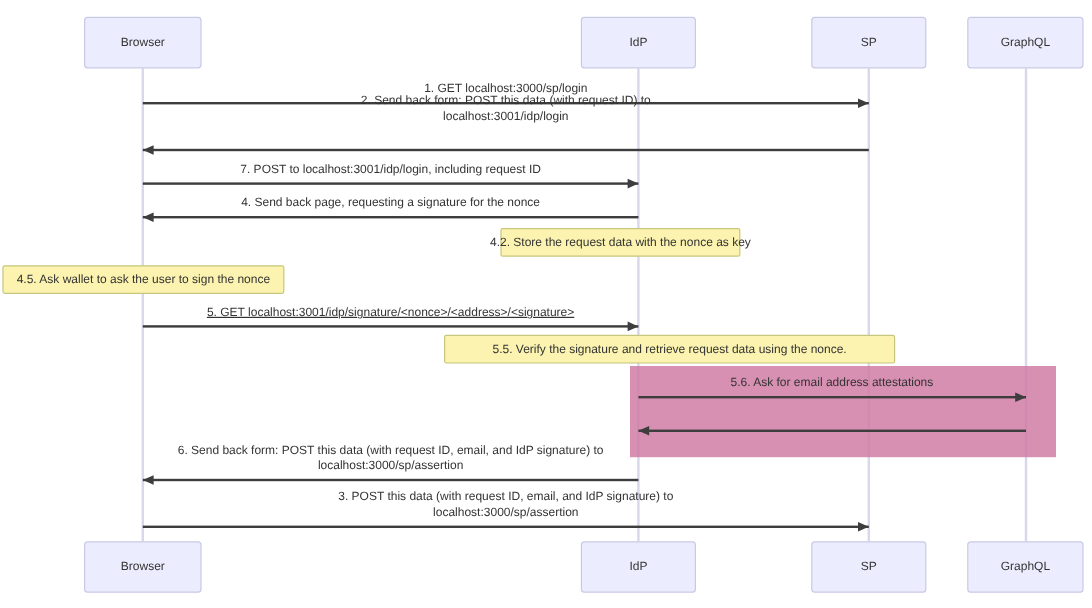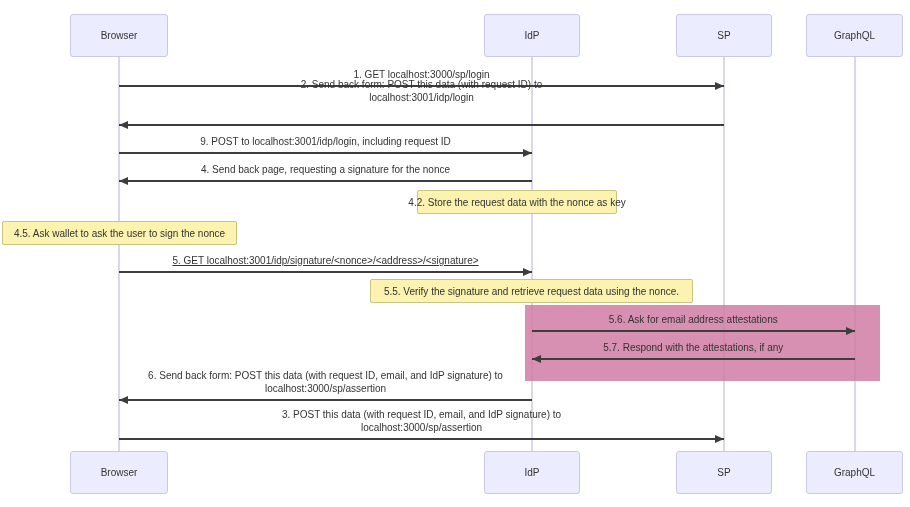--- a/index.html
+++ b/index.html
@@ -55,57 +55,54 @@
 <body>
 
 <div id="canvas" style="background: rgb(255, 255, 255);">
     <div class="lifeline" style="left: 118px; top: 57px; height: 394px; background: rgb(216, 216, 236);"></div>
     <div class="lifeline" style="left: 531px; top: 57px; height: 394px; background: rgb(216, 216, 236);"></div>
     <div class="lifeline" style="left: 723px; top: 57px; height: 394px; background: rgb(216, 216, 236);"></div>
     <div class="lifeline" style="left: 853.5px; top: 57px; height: 394px; background: rgb(216, 216, 236);"></div>
     <div class="highlight-rect" style="left: 525px; top: 305px; width: 355px; height: 76px; background: rgba(208, 123, 165, 0.85);"></div>
     <div class="note" style="left: 417px; top: 190px; width: 200px; height: 24px; background: rgb(251, 243, 175); border-color: rgb(198, 198, 126); color: rgb(51, 51, 51);">4.2. Store the request data with the nonce as key</div>
     <div class="note" style="left: 2px; top: 221px; width: 235px; height: 24px; background: rgb(251, 243, 175); border-color: rgb(198, 198, 126); color: rgb(51, 51, 51);">4.5. Ask wallet to ask the user to sign the nonce</div>
-    <div class="note" style="left: 370px; top: 279px; width: 323px; height: 24px; background: rgb(251, 243, 175); border-color: rgb(198, 198, 126); color: rgb(51, 51, 51);">5.5. Verify the signature and retrieve request data using the nonce.</div>
+    <div class="note" style="left: 370px; top: 279px; width: 376px; height: 24px; background: rgb(251, 243, 175); border-color: rgb(198, 198, 126); color: rgb(51, 51, 51);">5.5. Verify the signature and retrieve request data using the nonce.</div>
     <div class="msg-line" style="left: 119px; top: 85px; width: 605px; background: rgb(61, 61, 61);"></div>
     <div class="arrowhead" style="top: 82px; left: 715px; border-left: 9px solid rgb(61, 61, 61);"></div>
     <div class="msg-label" style="left: 421.5px; top: 68px; color: rgb(51, 51, 51);">
       <div>1. GET localhost:3000/sp/login</div>
     </div>
     <div class="msg-line" style="left: 119px; top: 124px; width: 605px; background: rgb(61, 61, 61);"></div>
     <div class="arrowhead" style="top: 121px; left: 119px; border-right: 9px solid rgb(61, 61, 61);"></div>
     <div class="msg-label" style="left: 421.5px; top: 78px; color: rgb(51, 51, 51);">
       <div>2. Send back form: POST this data (with request ID) to</div>
       <div>localhost:3001/idp/login</div>
     </div>
     <div class="msg-line" style="left: 119px; top: 152px; width: 413px; background: rgb(61, 61, 61);"></div>
     <div class="arrowhead" style="top: 149px; left: 523px; border-left: 9px solid rgb(61, 61, 61);"></div>
     <div class="msg-label" style="left: 325.5px; top: 135px; color: rgb(51, 51, 51);">
-      <div>9. POST to localhost:3001/idp/login, including request ID</div>
+      <div>7. POST to localhost:3001/idp/login, including request ID</div>
     </div>
     <div class="msg-line" style="left: 119px; top: 180px; width: 413px; background: rgb(61, 61, 61);"></div>
     <div class="arrowhead" style="top: 177px; left: 119px; border-right: 9px solid rgb(61, 61, 61);"></div>
     <div class="msg-label" style="left: 325.5px; top: 163px; color: rgb(51, 51, 51);">
       <div>4. Send back page, requesting a signature for the nonce</div>
     </div>
     <div class="msg-line" style="left: 119px; top: 271px; width: 413px; background: rgb(61, 61, 61);"></div>
     <div class="arrowhead" style="top: 268px; left: 523px; border-left: 9px solid rgb(61, 61, 61);"></div>
     <div class="msg-label" style="left: 325.5px; top: 254px; color: rgb(51, 51, 51); text-decoration: underline;">
       <div>5. GET localhost:3001/idp/signature/&lt;nonce&gt;/&lt;address&gt;/&lt;signature&gt;</div>
     </div>
     <div class="msg-line" style="left: 532px; top: 330px; width: 322.5px; background: rgb(61, 61, 61);"></div>
     <div class="arrowhead" style="top: 327px; left: 845.5px; border-left: 9px solid rgb(61, 61, 61);"></div>
     <div class="msg-label" style="left: 693.25px; top: 313px; color: rgb(51, 51, 51);">
       <div>5.6. Ask for email address attestations</div>
     </div>
     <div class="msg-line" style="left: 532px; top: 358px; width: 322.5px; background: rgb(61, 61, 61);"></div>
     <div class="arrowhead" style="top: 355px; left: 532px; border-right: 9px solid rgb(61, 61, 61);"></div>
-    <div class="msg-label" style="left: 693.25px; top: 341px; color: rgb(51, 51, 51);">
-      <div>5.7. Respond with the attestations, if any</div>
-    </div>
     <div class="msg-line" style="left: 119px; top: 399px; width: 413px; background: rgb(61, 61, 61);"></div>
     <div class="arrowhead" style="top: 396px; left: 119px; border-right: 9px solid rgb(61, 61, 61);"></div>
     <div class="msg-label" style="left: 325.5px; top: 369px; color: rgb(51, 51, 51);">
       <div>6. Send back form: POST this data (with request ID, email, and IdP signature) to</div>
       <div>localhost:3000/sp/assertion</div>
     </div>
     <div class="msg-line" style="left: 119px; top: 438px; width: 605px; background: rgb(61, 61, 61);"></div>
     <div class="arrowhead" style="top: 435px; left: 715px; border-left: 9px solid rgb(61, 61, 61);"></div>
     <div class="msg-label" style="left: 421.5px; top: 408px; color: rgb(51, 51, 51);">
       <div>3. POST this data (with request ID, email, and IdP signature) to</div>

